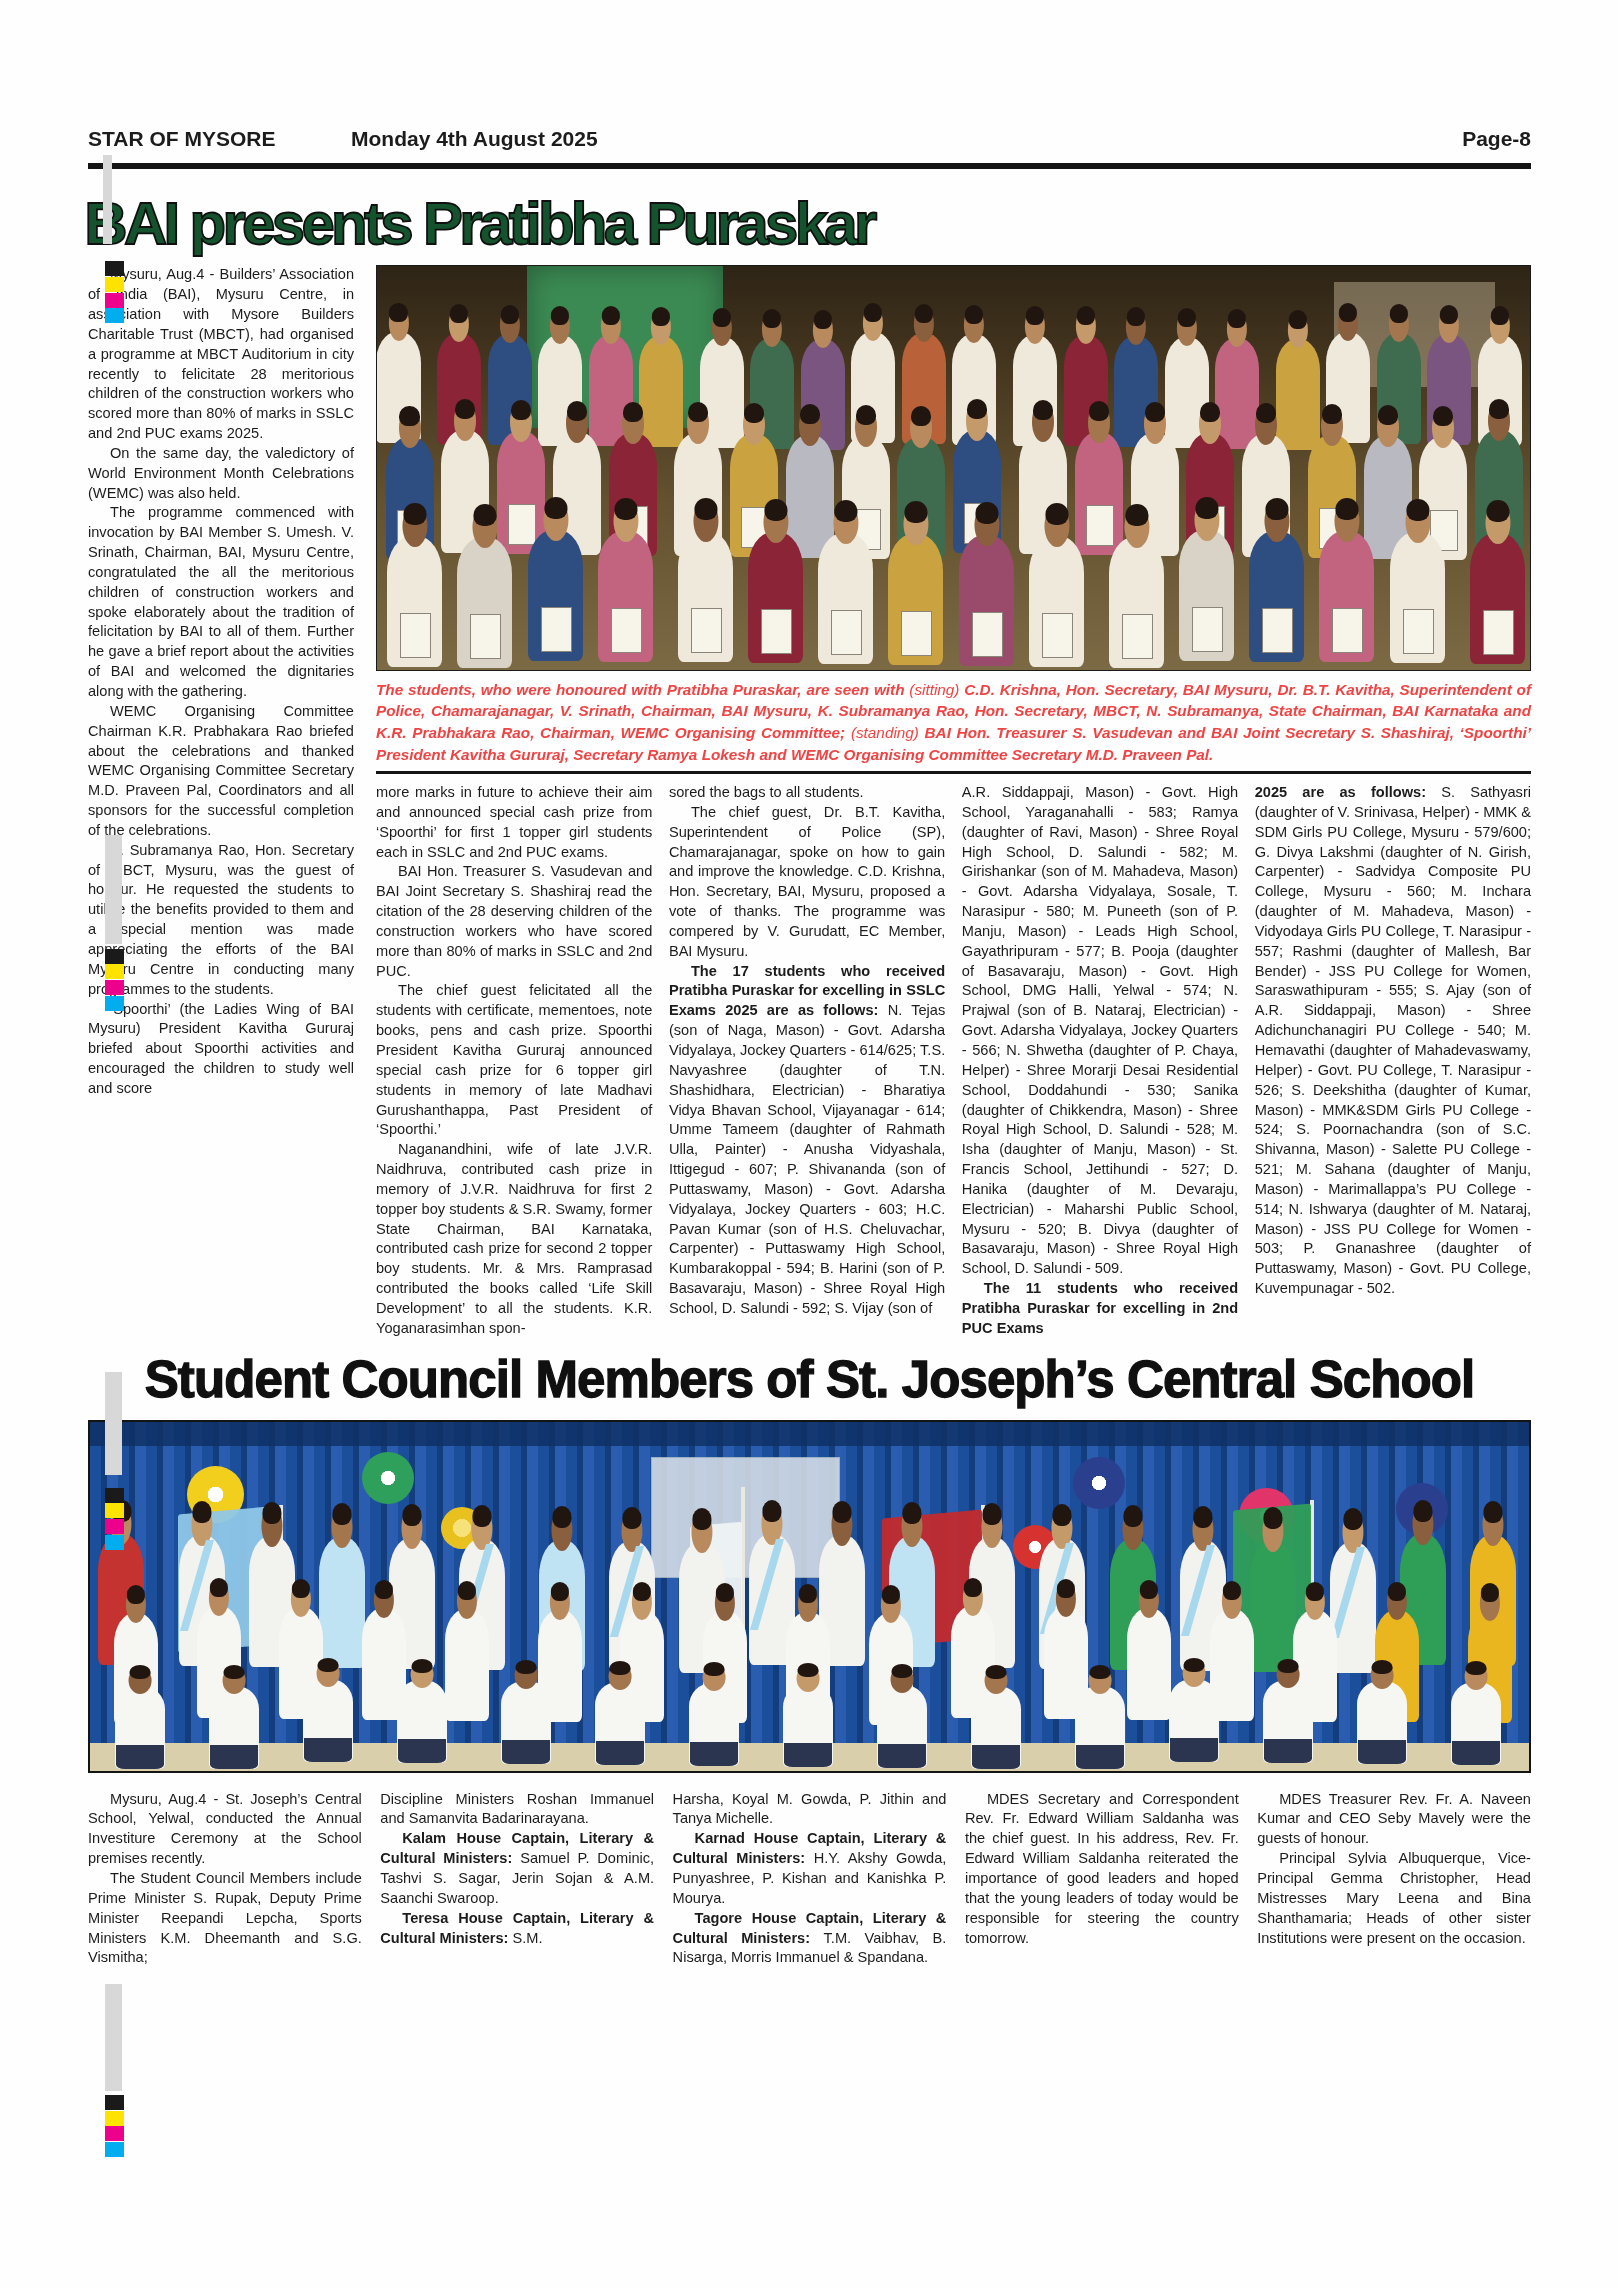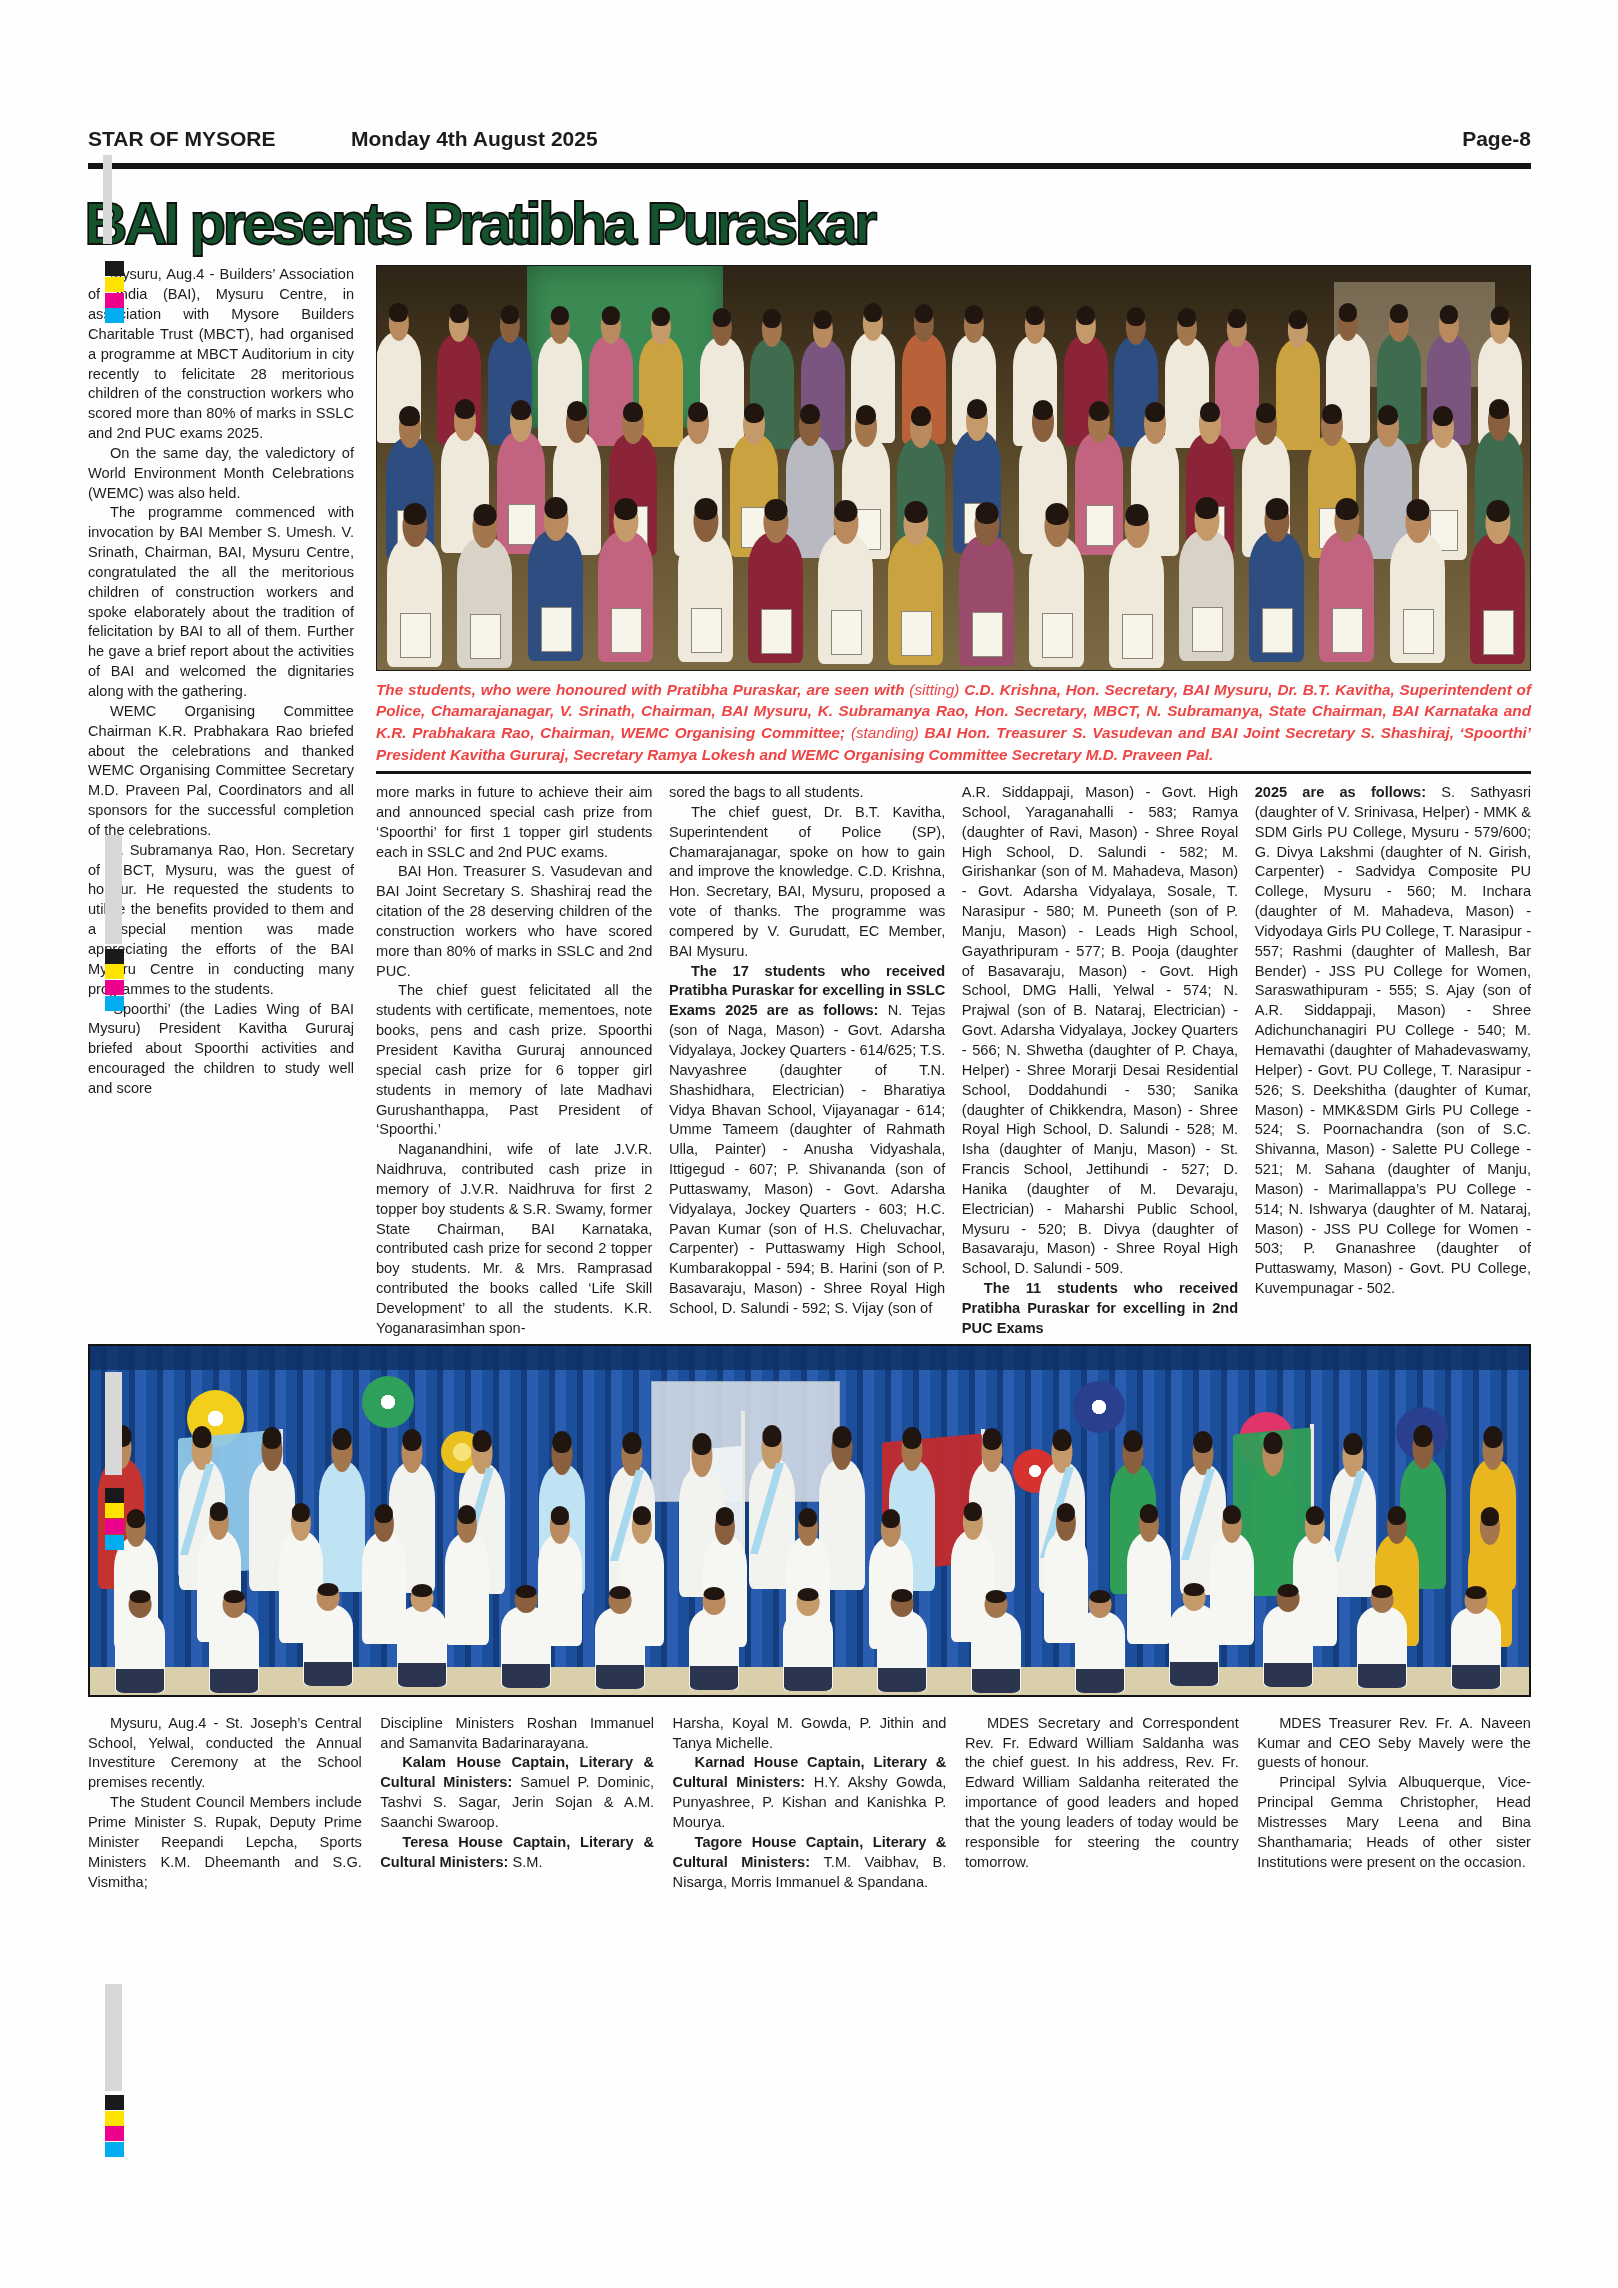--- a/index.html
+++ b/index.html
@@ -416,20 +416,21 @@
               <p class="para"><span>A.R. Siddappaji, Mason) - Govt. High School, Yaraganahalli - 583; Ramya (daughter of Ravi, Mason) - Shree Royal High School, D. Salundi - 582; M. Girishankar (son of M. Mahadeva, Mason) - Govt. Adarsha Vidyalaya, Sosale, T. Narasipur - 580; M. Puneeth (son of P. Manju, Mason) - Leads High School, Gayathripuram - 577; B. Pooja (daughter of Basavaraju, Mason) - Govt. High School, DMG Halli, Yelwal - 574; N. Prajwal (son of B. Nataraj, Electrician) - Govt. Adarsha Vidyalaya, Jockey Quarters - 566; N. Shwetha (daughter of P. Chaya, Helper) - Shree Morarji Desai Residential School, Doddahundi - 530; Sanika (daughter of Chikkendra, Mason) - Shree Royal High School, D. Salundi - 528; M. Isha (daughter of Manju, Mason) - St. Francis School, Jettihundi - 527; D. Hanika (daughter of M. Devaraju, Electrician) - Maharshi Public School, Mysuru - 520; B. Divya (daughter of Basavaraju, Mason) - Shree Royal High School, D. Salundi - 509.</span></p>
               <p class="para ind"><span class="bseg">The 11 students who received Pratibha Puraskar for excelling in 2nd PUC Exams</span></p>
             </div>
           <div class="col">
               <p class="para"><span class="bseg">2025 are as follows: </span><span>S. Sathyasri (daughter of V. Srinivasa, Helper) - MMK &amp; SDM Girls PU College, Mysuru - 579/600; G. Divya Lakshmi (daughter of N. Girish, Carpenter) - Sadvidya Composite PU College, Mysuru - 560; M. Inchara (daughter of M. Mahadeva, Mason) - Vidyodaya Girls PU College, T. Narasipur - 557; Rashmi (daughter of Mallesh, Bar Bender) - JSS PU College for Women, Saraswathipuram - 555; S. Ajay (son of A.R. Siddappaji, Mason) - Shree Adichunchanagiri PU College - 540; M. Hemavathi (daughter of Mahadevaswamy, Helper) - Govt. PU College, T. Narasipur - 526; S. Deekshitha (daughter of Kumar, Mason) - MMK&amp;SDM Girls PU College - 524; S. Poornachandra (son of S.C. Shivanna, Mason) - Salette PU College - 521; M. Sahana (daughter of Manju, Mason) - Marimallappa’s PU College - 514; N. Ishwarya (daughter of M. Nataraj, Mason) - JSS PU College for Women - 503; P. Gnanashree (daughter of Puttaswamy, Mason) - Govt. PU College, Kuvempunagar - 502.</span></p>
             </div>
         </div>
       </div>
     </section>
 
+    <h2 class="h2">Student Council Members of St. Joseph’s Central School</h2>
 
     <figure class="photo2">
       <div class="ph2top"></div>
       <div class="ph2floor"></div>
       <div class="whiteboard"></div>
 
       <div class="ros" style="left:97px;top:44px;width:57px;height:57px;background:radial-gradient(circle,#fff 0 19%,#f2cf1d 20% 100%)"></div>
       <div class="ros" style="left:272px;top:29.5px;width:52px;height:52px;background:radial-gradient(circle,#fff 0 19%,#2fa05c 20% 100%)"></div>
       <div class="ros" style="left:351px;top:85px;width:42px;height:42px;background:radial-gradient(circle,#f7e27a 0 30%,#e9c11f 31% 100%)"></div>
       <div class="ros" style="left:983px;top:35px;width:52px;height:52px;background:radial-gradient(circle,#fff 0 19%,#2b3f8f 20% 100%)"></div>

